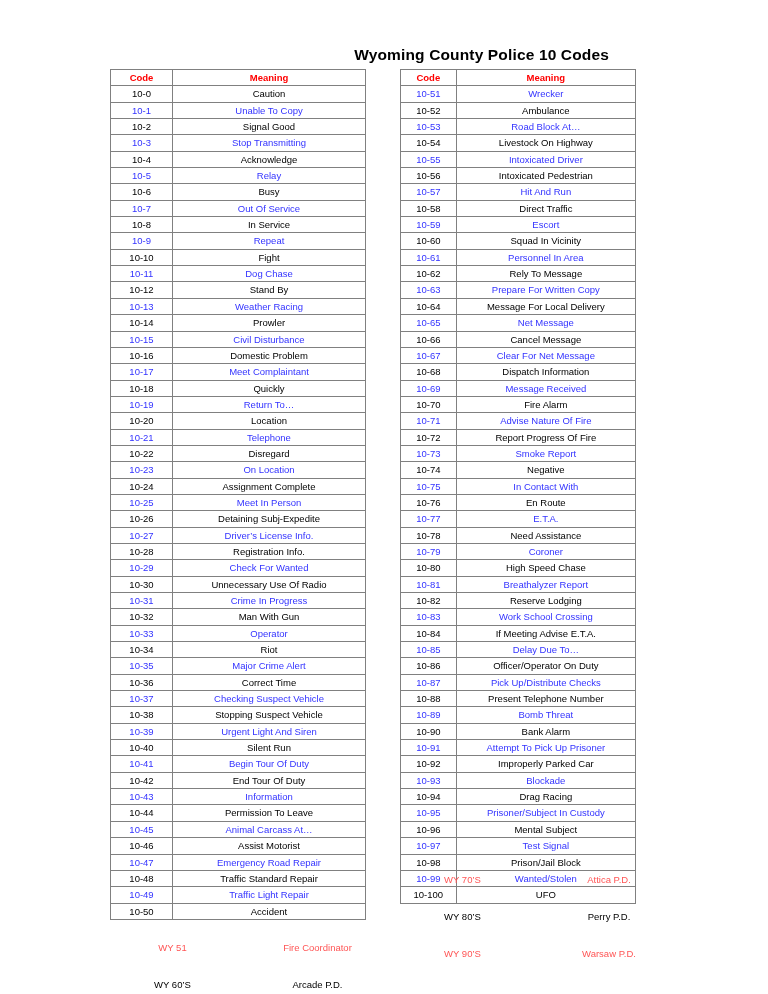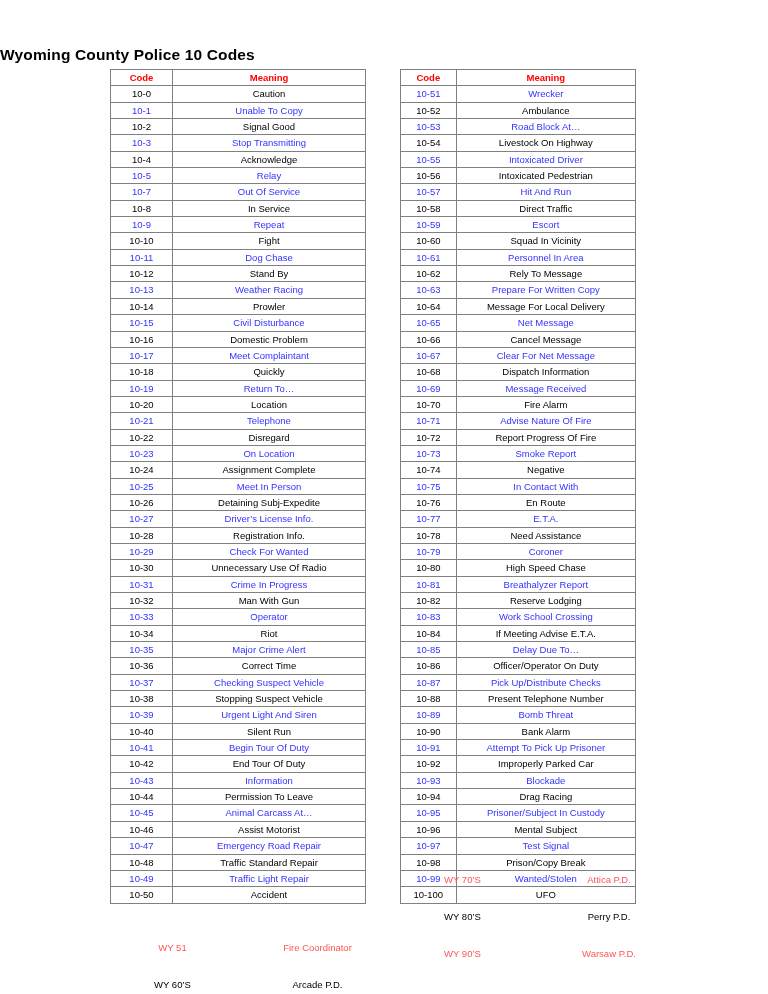--- a/index.html
+++ b/index.html
@@ -19,21 +19,21 @@
     position: relative;
     width: 768px;
     height: 994px;
     box-sizing: border-box;
   }
   .doc-title {
     position: absolute;
     top: 46px;
     left: 0;
     width: 609px;
-    text-align: left;
+    text-align: right;
     font-size: 15.5px;
     font-weight: bold;
     letter-spacing: 0.15px;
     color: #000000;
   }
   .tables-wrap {
     position: absolute;
     top: 69px;
     left: 0;
     width: 636px;
@@ -136,20 +136,24 @@
           </tr>
           <tr>
             <td class="black">10-4</td>
             <td class="black">Acknowledge</td>
           </tr>
           <tr>
             <td class="blue">10-5</td>
             <td class="blue">Relay</td>
           </tr>
           <tr>
+            <td class="black">10-6</td>
+            <td class="black">Busy</td>
+          </tr>
+          <tr>
             <td class="blue">10-7</td>
             <td class="blue">Out Of Service</td>
           </tr>
           <tr>
             <td class="black">10-8</td>
             <td class="black">In Service</td>
           </tr>
           <tr>
             <td class="blue">10-9</td>
             <td class="blue">Repeat</td>
@@ -516,21 +520,21 @@
           <tr>
             <td class="black">10-96</td>
             <td class="black">Mental Subject</td>
           </tr>
           <tr>
             <td class="blue">10-97</td>
             <td class="blue">Test Signal</td>
           </tr>
           <tr>
             <td class="black">10-98</td>
-            <td class="black">Prison/Copy Break</td>
+            <td class="black">Prison/Jail Block</td>
           </tr>
           <tr>
             <td class="blue">10-99</td>
             <td class="blue">Wanted/Stolen</td>
           </tr>
           <tr>
             <td class="black">10-100</td>
             <td class="black">UFO</td>
           </tr>
         </tbody>

